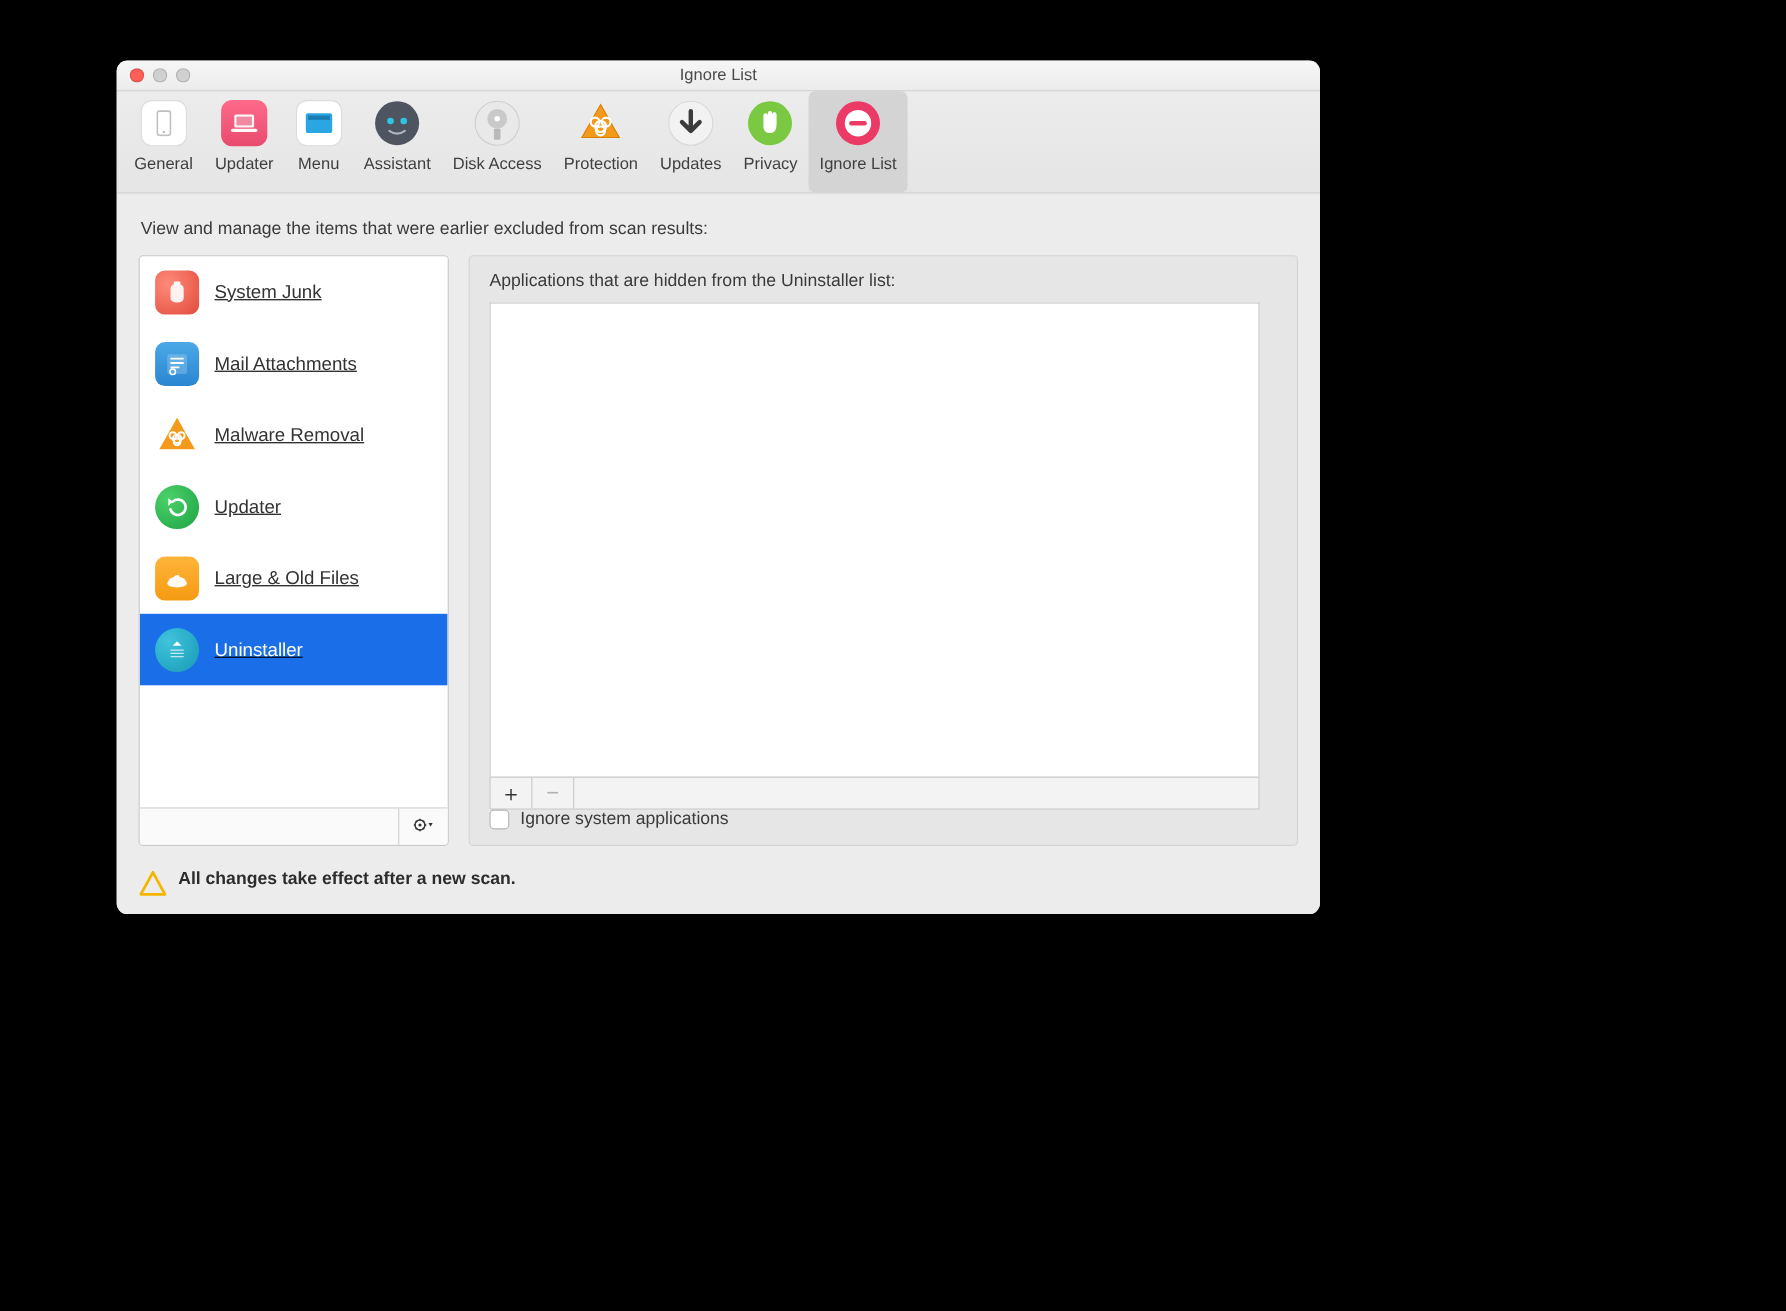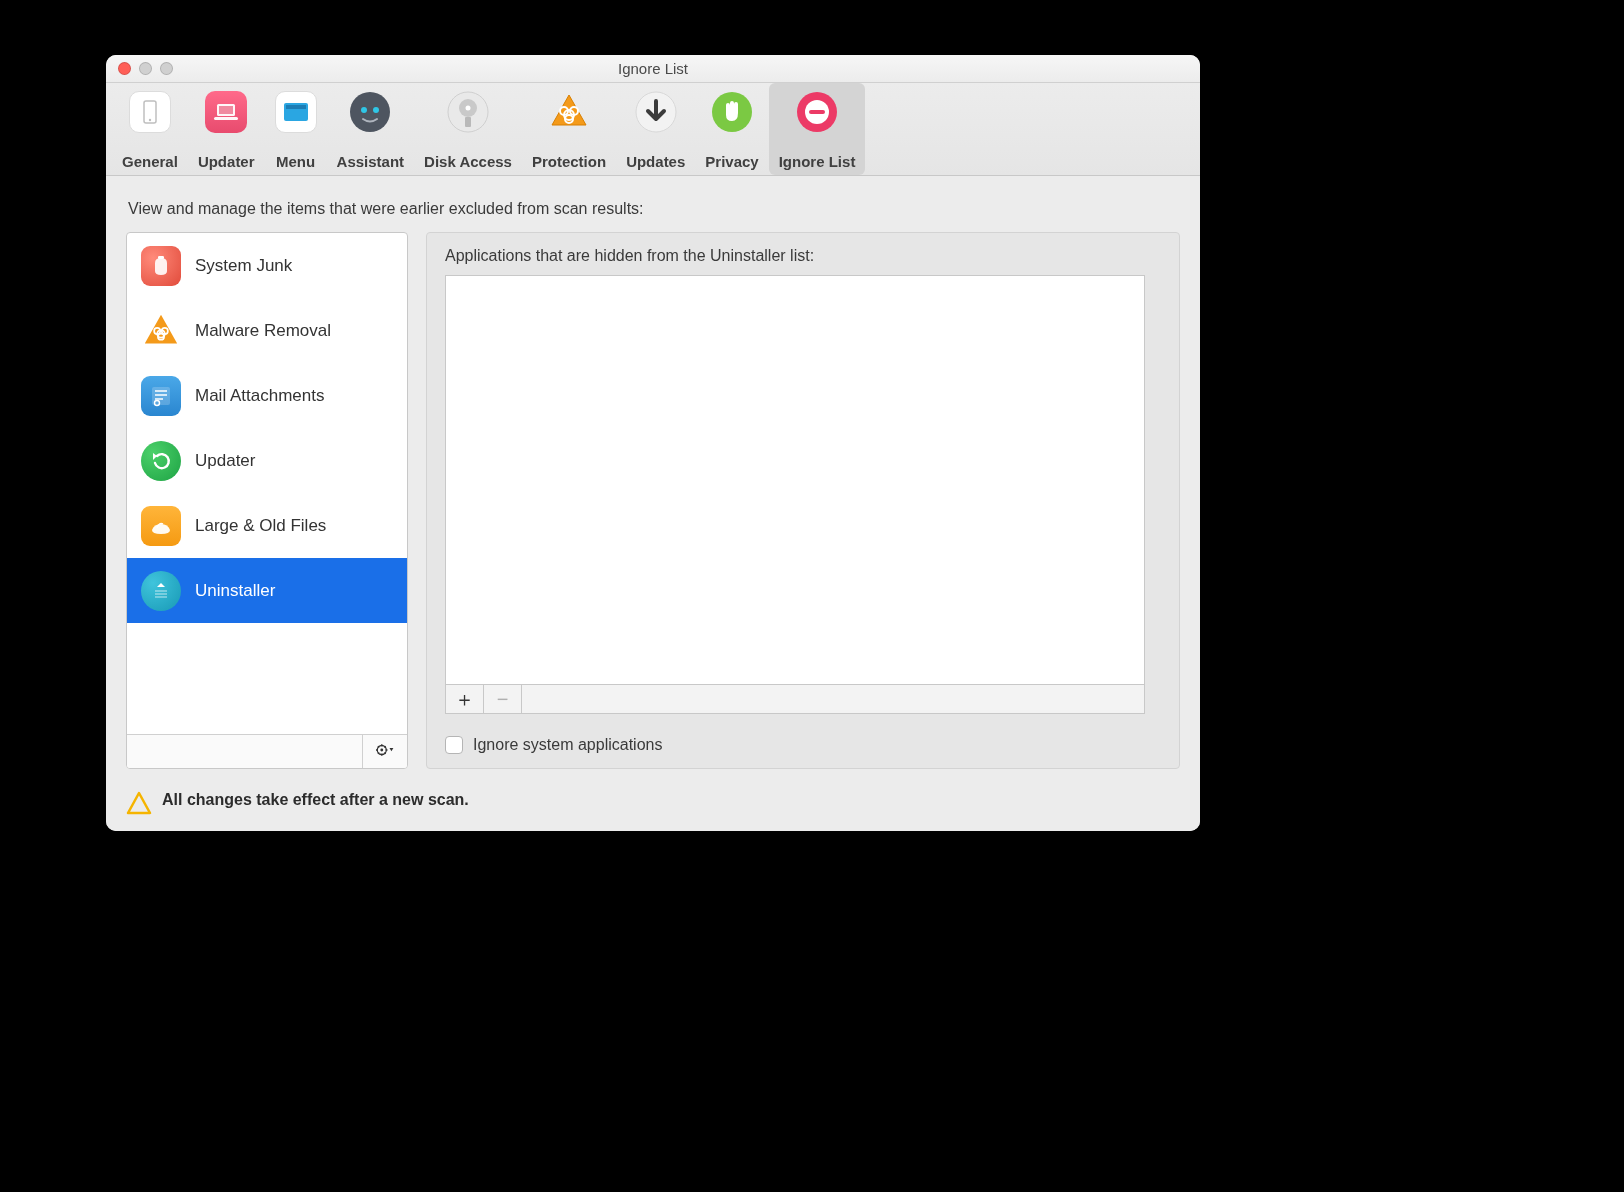--- a/index.html
+++ b/index.html
@@ -66,21 +66,21 @@
     border-radius: 6px;
     cursor: default;
   }
   .tb-item.active {
     background: #d4d4d4;
   }
   .tb-icon-wrap {
     width: 42px; height: 42px;
     display:flex; align-items:center; justify-content:center;
   }
-  .tb-label { margin-top: 14px; font-weight: bold; }
+  .tb-label { margin-top: 2px; }
 
   
   .content {
     flex: 1;
     padding: 24px 20px 16px 20px;
     display: flex;
     flex-direction: column;
     background: #ececec;
   }
   .headline {
@@ -101,20 +101,21 @@
     width: 282px;
     display:flex; flex-direction:column;
     border: 1px solid #c8c8c8;
     background: #fff;
     border-radius: 4px;
     overflow: hidden;
   }
   .cat-list {
     flex: 1;
     overflow: auto;
+    text-decoration: underline;
   }
   .cat-item {
     display:flex; align-items:center; gap: 14px;
     height: 65px;
     padding: 0 14px;
     font-size: 17px;
     color: #333;
     cursor: default;
   }
   .cat-item.selected {
@@ -173,21 +174,21 @@
     display:flex; align-items:center; justify-content:center;
     font-size: 20px; color:#333;
     border-right:1px solid #c8c8c8;
     cursor: default;
   }
   .lb-btn.disabled { color:#b0b0b0; }
   .lb-rest { flex:1; }
 
   .checkbox-row {
     display:flex; align-items:center; gap:10px;
-    margin-top: 22px;
+    margin-top: 0;
     font-size: 16px; color:#3a3a3a;
   }
   .chk {
     width:18px; height:18px;
     border:1px solid #b5b5b5;
     border-radius:4px;
     background:#fff;
   }
 
   
@@ -337,44 +338,44 @@
           <div class="cat-list">
 
             <div class="cat-item">
               <div class="cat-icon" style="background:radial-gradient(circle at 30% 30%, #ff8a7a, #e14b3b)">
                 <svg width="22" height="22" viewBox="0 0 22 22">
                     <path d="M5 8 Q5 3 11 3 Q17 3 17 8 L17 16 Q17 20 11 20 Q5 20 5 16 Z" fill="#fff" opacity="0.9"></path>
                     <rect x="8" y="1" width="6" height="3" rx="1.2" fill="#fff"></rect>
                   </svg>
               </div>
               <span>System Junk</span>
+            </div>
+
+            <div class="cat-item">
+              <div class="cat-icon" style="background:linear-gradient(#4aa8e8,#2a86d0)">
+                <svg width="24" height="24" viewBox="0 0 24 24">
+                    <rect x="3" y="3" width="18" height="18" rx="2" fill="#fff" opacity="0.2"></rect>
+                    <path d="M6 7 h12 M6 11 h12 M6 15 h8" stroke="#fff" stroke-width="1.6"></path>
+                    <circle cx="8" cy="19" r="2.5" fill="none" stroke="#fff" stroke-width="1.4"></circle>
+                  </svg>
+              </div>
+              <span>Mail Attachments</span>
             </div>
 
             <div class="cat-item">
               <div class="cat-icon" style="background:transparent">
                 <svg width="40" height="40" viewBox="0 0 42 42">
                     <path d="M21 4 L38 34 L4 34 Z" fill="#f49a1a"></path>
                     <circle cx="21" cy="24" r="4" fill="none" stroke="#fff" stroke-width="1.8"></circle>
                     <circle cx="17" cy="21" r="3.2" fill="none" stroke="#fff" stroke-width="1.8"></circle>
                     <circle cx="25" cy="21" r="3.2" fill="none" stroke="#fff" stroke-width="1.8"></circle>
                     <circle cx="21" cy="27" r="3.2" fill="none" stroke="#fff" stroke-width="1.8"></circle>
                   </svg>
               </div>
               <span>Malware Removal</span>
-            </div>
-
-            <div class="cat-item">
-              <div class="cat-icon" style="background:linear-gradient(#4aa8e8,#2a86d0)">
-                <svg width="24" height="24" viewBox="0 0 24 24">
-                    <rect x="3" y="3" width="18" height="18" rx="2" fill="#fff" opacity="0.2"></rect>
-                    <path d="M6 7 h12 M6 11 h12 M6 15 h8" stroke="#fff" stroke-width="1.6"></path>
-                    <circle cx="8" cy="19" r="2.5" fill="none" stroke="#fff" stroke-width="1.4"></circle>
-                  </svg>
-              </div>
-              <span>Mail Attachments</span>
             </div>
 
             <div class="cat-item">
               <div class="cat-icon" style="background:radial-gradient(circle at 30% 30%, #4bd06a, #1ea344);border-radius:50%">
                 <svg width="24" height="24" viewBox="0 0 24 24">
                     <path d="M6 14 A7 7 0 1 0 8 7" fill="none" stroke="#fff" stroke-width="2.4" stroke-linecap="round"></path>
                     <path d="M4 4 L8 7 L4 11 Z" fill="#fff"></path>
                   </svg>
               </div>
               <span>Updater</span>

